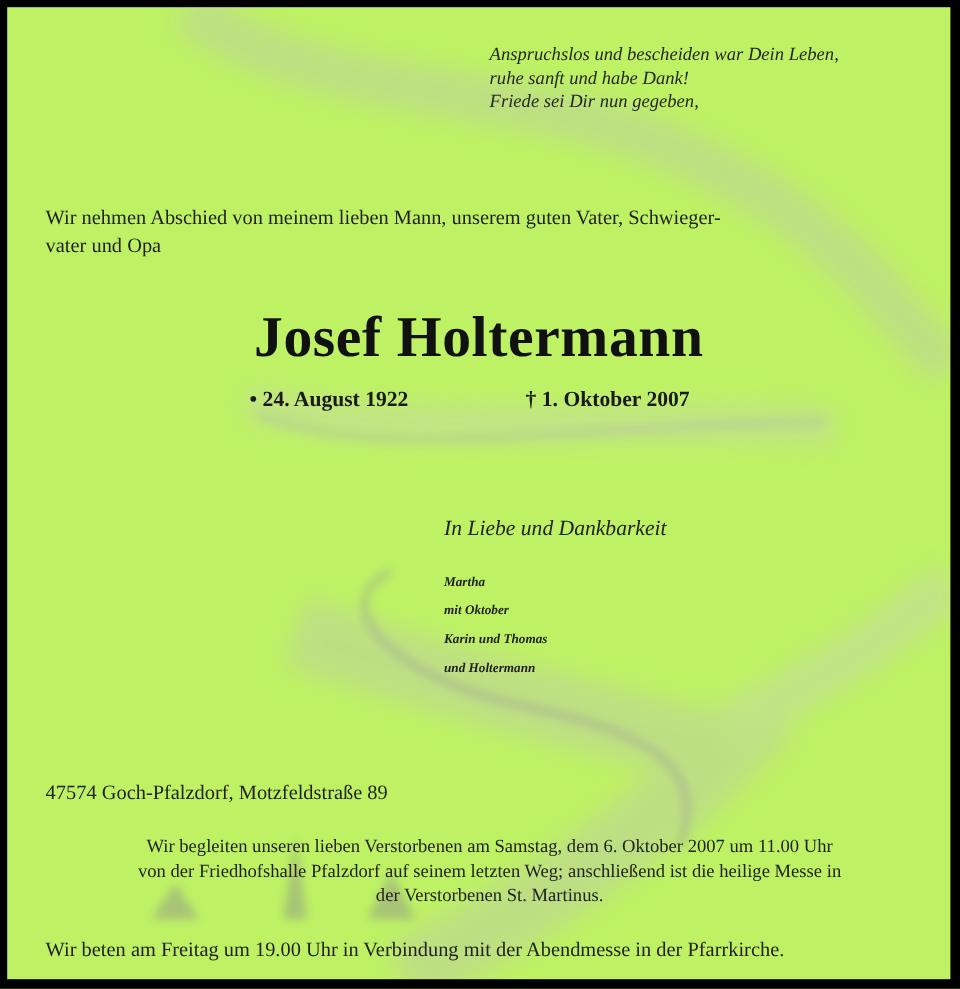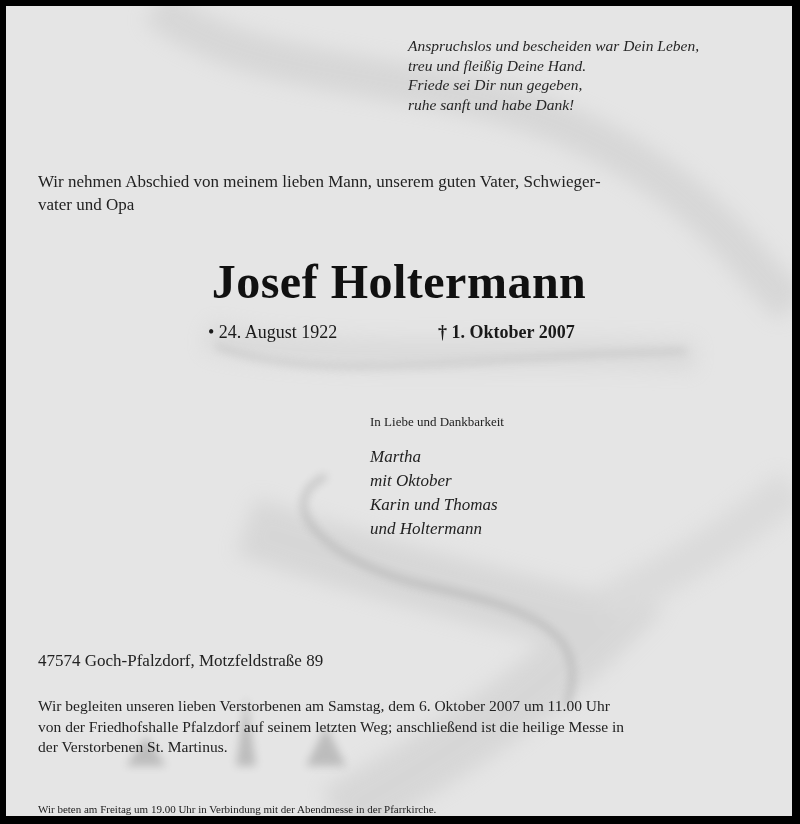--- a/index.html
+++ b/index.html
@@ -1,34 +1,34 @@
 <!DOCTYPE html>
 <html><head>
 <meta charset="utf-8">
 <style>
   html, body { margin: 0; padding: 0; }
   body { width: 800px; height: 824px; background: #000; position: relative; overflow: hidden; }
   .frame {
     position: absolute; left: 6px; top: 6px; width: 786px; height: 810px;
-    background: #e5e5e5; overflow: hidden;
+    background: #bef264; overflow: hidden;
     font-family: "Liberation Serif", "DejaVu Serif", serif; color: #1a1a1a;
   }
   .bg { position: absolute; inset: 0; pointer-events: none; }
   .abs { position: absolute; }
   .poem { left: 402px; top: 30px; font-style: italic; font-size: 15.5px; line-height: 19.5px; color: #262626; }
   .poem div { white-space: nowrap; }
   .intro { left: 32px; top: 164px; width: 730px; font-size: 17px; line-height: 23px; color: #222; }
   .name { left: 0; width: 786px; top: 248px; text-align: center; font-size: 48px; font-weight: bold; letter-spacing: 0.5px; color: #111; }
-  .born { left: 202px; top: 316px; font-size: 18px; font-weight: normal; color: #1a1a1a; }
+  .born { left: 202px; top: 316px; font-size: 18px; font-weight: bold; color: #1a1a1a; }
   .died { left: 432px; top: 316px; font-size: 18px; font-weight: bold; color: #1a1a1a; }
-  .thanks { left: 364px; top: 408px; font-size: 13px; color: #222; }
-  .family { left: 364px; top: 439px; font-size: 17px; font-style: italic; line-height: 24px; color: #222; }
+  .thanks { left: 364px; top: 424px; font-size: 18px; color: #222; font-style: italic; }
+  .family { left: 364px; top: 467px; font-size: 11px; font-style: italic; line-height: 24px; color: #222; font-weight: bold; }
   .address { left: 32px; top: 645px; font-size: 17px; color: #222; }
-  .service { left: 32px; top: 690px; width: 740px; font-size: 15.5px; line-height: 20.5px; color: #222; }
-  .prayer { left: 32px; top: 776px; font-size: 11px; color: #222; margin-top: 21px; }
+  .service { left: 32px; top: 690px; width: 740px; font-size: 15.5px; line-height: 20.5px; color: #222; text-align: center; }
+  .prayer { left: 32px; top: 776px; font-size: 17px; color: #222; }
 </style>
 </head>
 <body>
 
 <div class="frame">
 
   <svg class="bg" width="786" height="810" viewBox="0 0 786 810">
     <defs>
       <filter id="blur4">
           <feGaussianBlur stdDeviation="4"></feGaussianBlur>
@@ -45,23 +45,22 @@
     </g>
     <g filter="url(#blur4)" opacity="0.45">
       <path d="M320 470 C 260 500, 330 560, 420 580 S 590 620, 560 700" stroke="#9a9a9a" stroke-width="6" fill="none"></path>
       <path d="M210 340 C 320 380, 450 350, 680 345" stroke="#a8a8a8" stroke-width="4" fill="none"></path>
       <path d="M120 760 L 140 730 L 160 760 Z M 230 760 L 240 690 L 250 760 Z M 300 760 L 320 720 L 340 760 Z" fill="#8c8c8c"></path>
     </g>
   </svg>
 
   <div class="abs poem">
     <div>Anspruchslos und bescheiden war Dein Leben,</div>
-    <div>treu und fleißig Deine Hand.</div>
+    <div>ruhe sanft und habe Dank!</div>
     <div>Friede sei Dir nun gegeben,</div>
-    <div>ruhe sanft und habe Dank!</div>
   </div>
 
   <div class="abs name">Josef Holtermann</div>
 
   <div class="abs intro">
     <div>Wir nehmen Abschied von meinem lieben Mann, unserem guten Vater, Schwieger-</div>
     <div>vater und Opa</div>
   </div>
 
   <div class="abs born">

